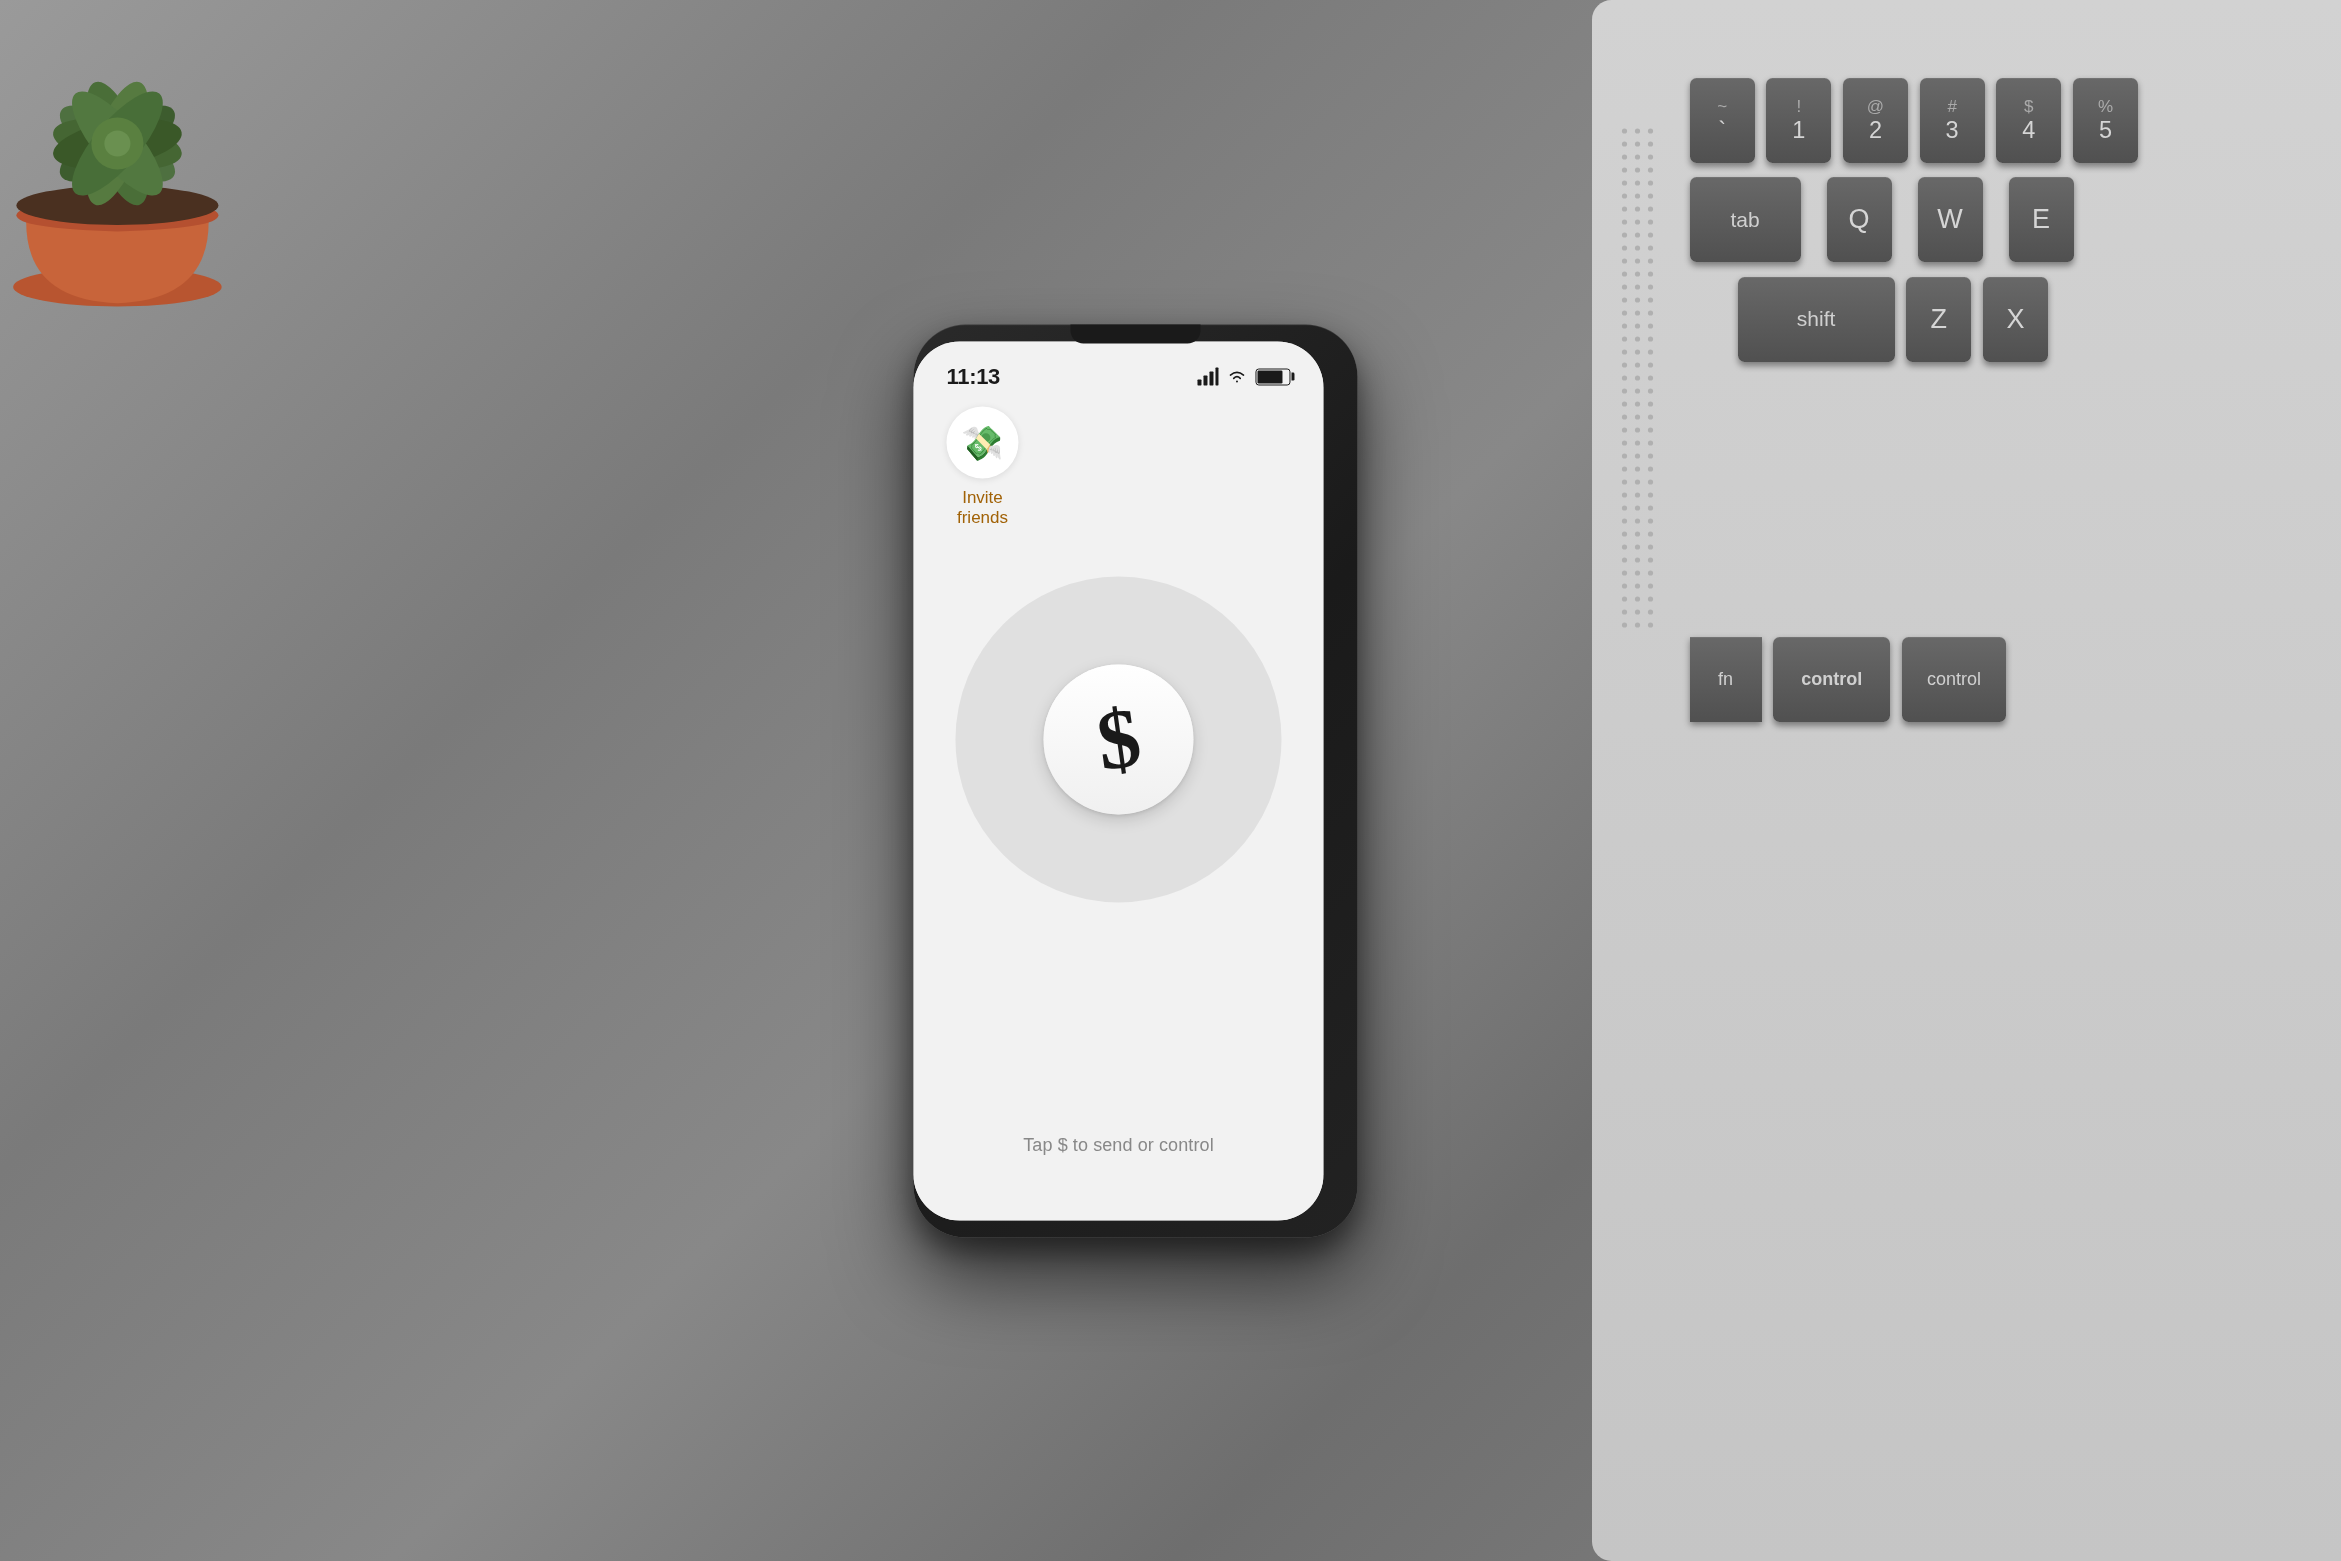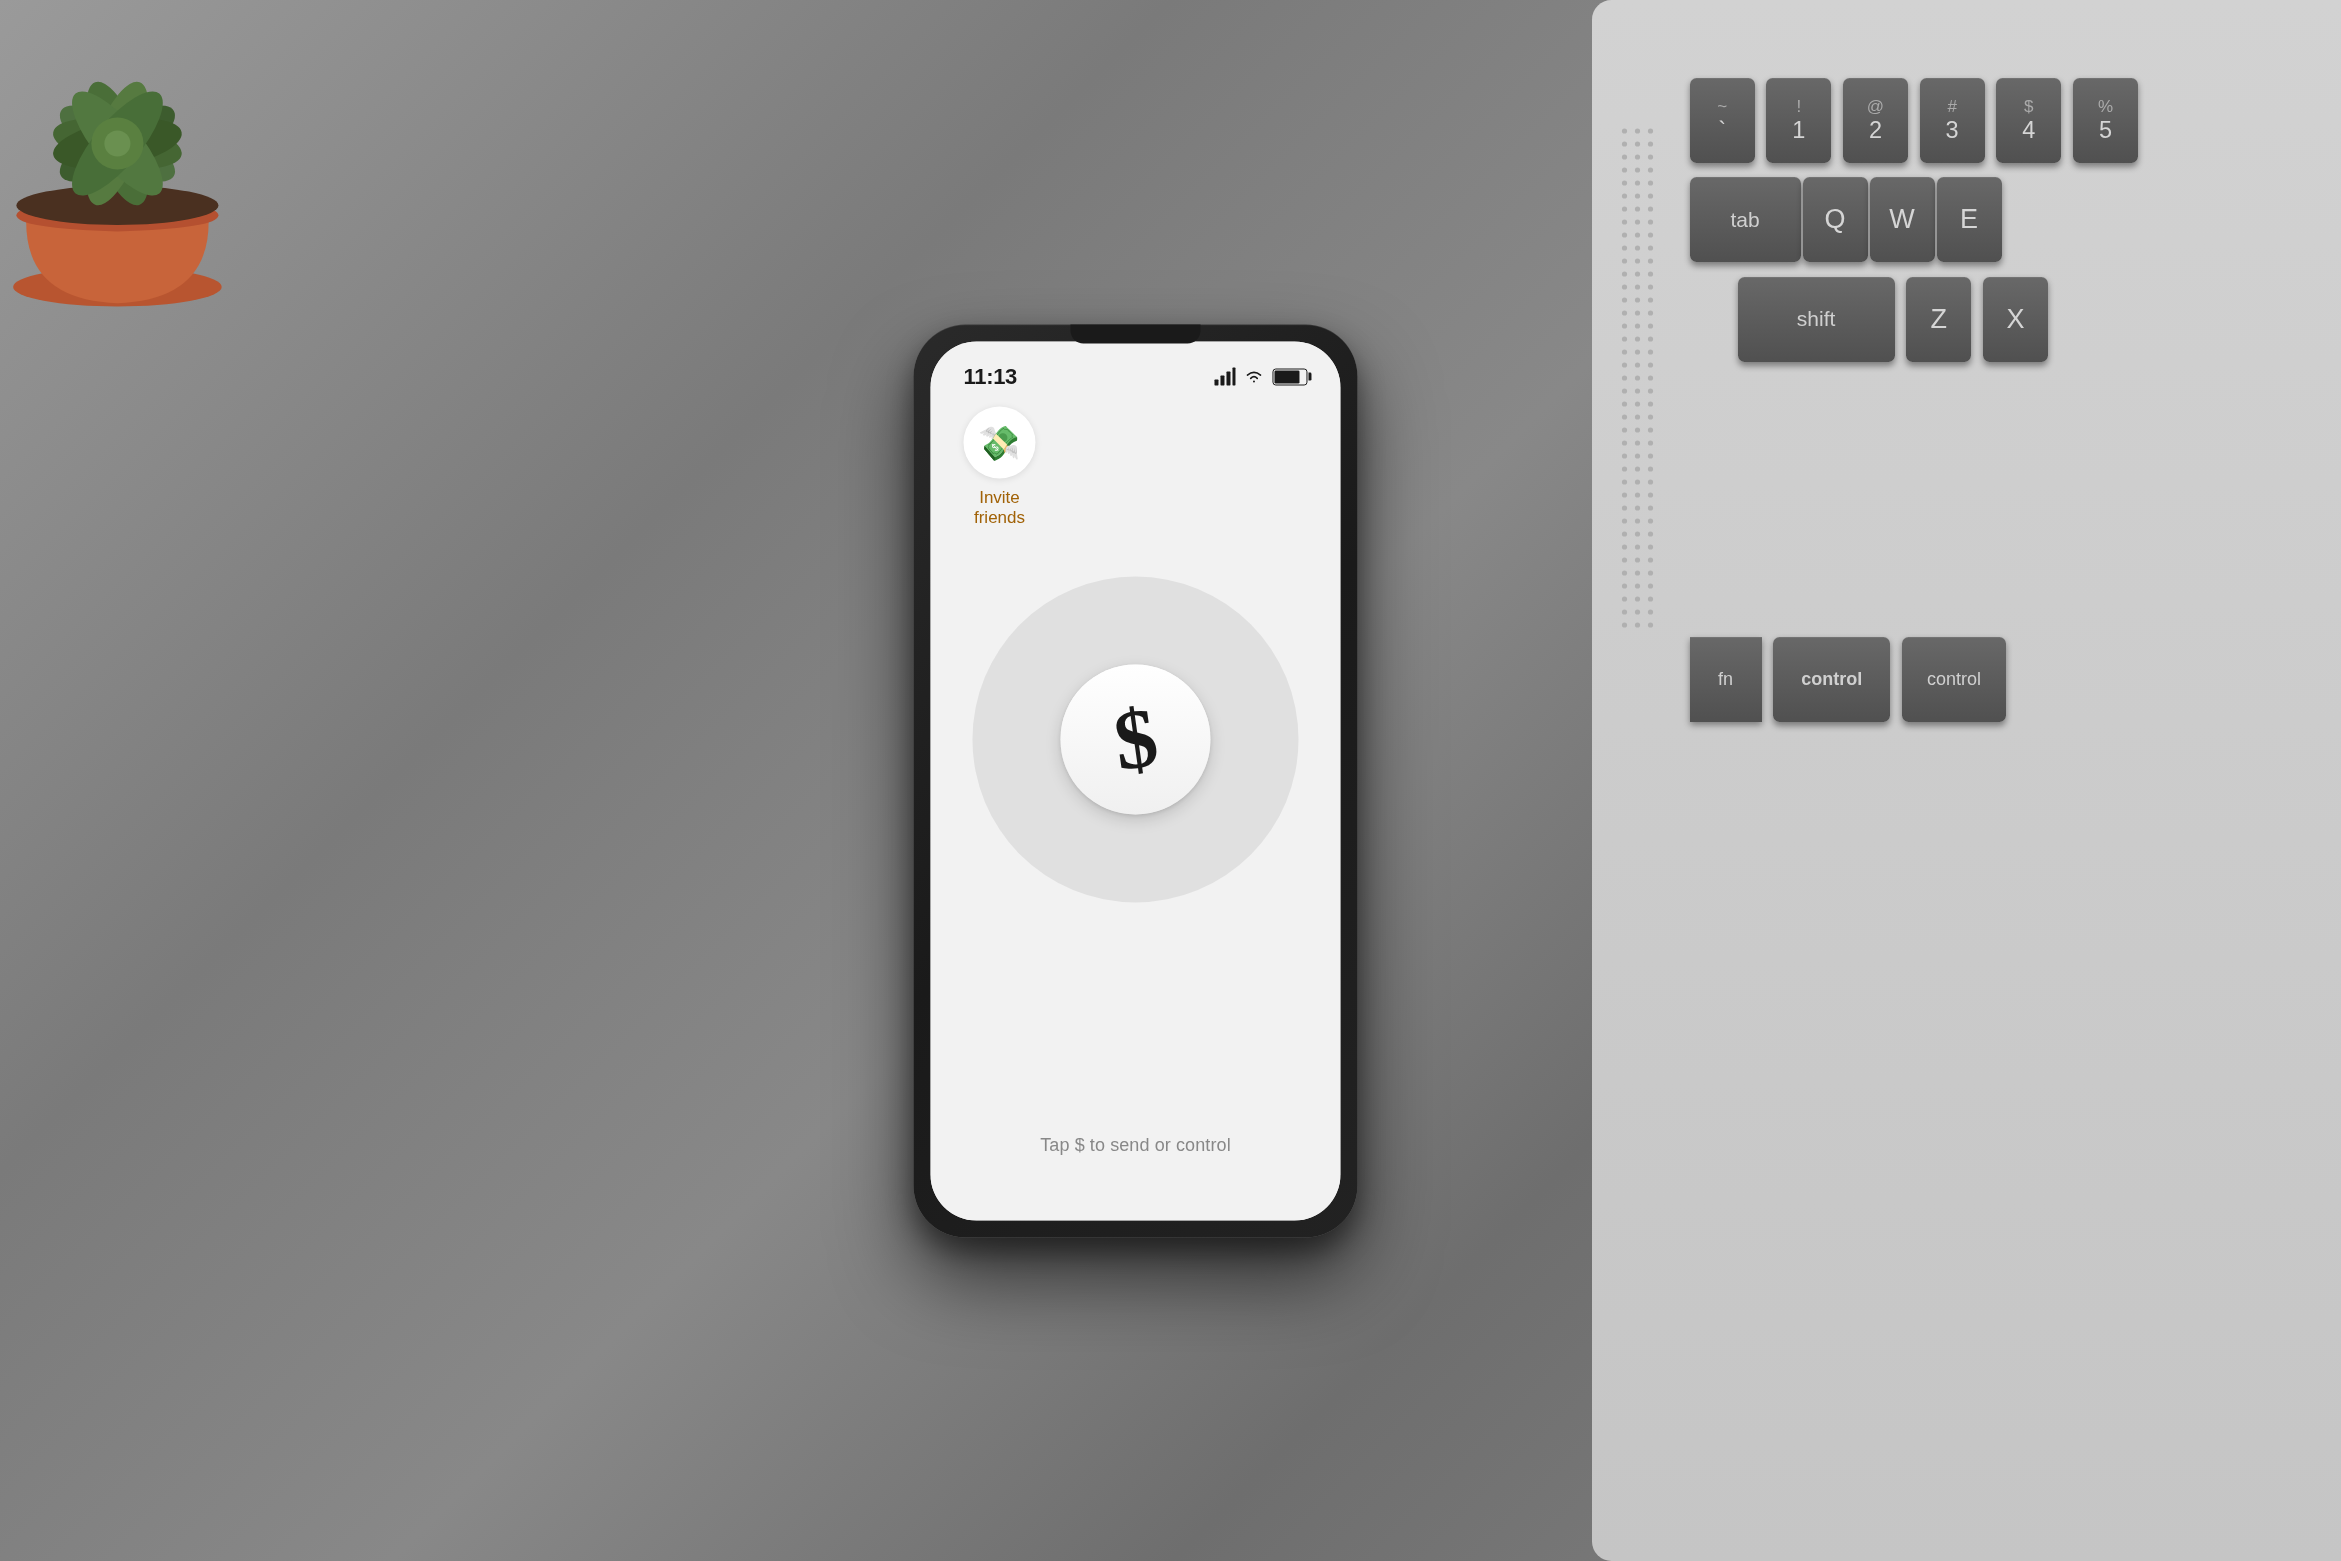--- a/index.html
+++ b/index.html
@@ -44,21 +44,20 @@
       height: 100%;
       background: linear-gradient(135deg, #2a2a2a 0%, #1a1a1a 50%, #222 100%);
       border-radius: 52px;
       box-shadow:
         0 39px 78px rgba(0,0,0,0.6),
         0 13px 26px rgba(0,0,0,0.4),
         inset 0 0.7px 0 rgba(255,255,255,0.1);
       position: relative;
       display: flex;
       align-items: center;
-      justify-content: center;
     }
 
     .phone-screen {
       width: 410px;
       height: 879px;
       background: #f2f2f2;
       border-radius: 46px;
       overflow: hidden;
       position: relative;
     }
@@ -454,21 +453,21 @@
       <div style="flex:0 0 65px; background:linear-gradient(180deg,#686868,#505050); border-radius:6.5px; display:flex;flex-direction:column;align-items:center;justify-content:center; box-shadow:0 3.3px 6.5px rgba(0,0,0,0.4),inset 0 0.7px 0 rgba(255,255,255,0.1);">
         <span style="font-size:17px;color:#aaa;">$</span>
         <span style="font-size:23.5px;color:#d5d5d5;">4</span>
       </div>
       <div style="flex:0 0 65px; background:linear-gradient(180deg,#686868,#505050); border-radius:6.5px; display:flex;flex-direction:column;align-items:center;justify-content:center; box-shadow:0 3.3px 6.5px rgba(0,0,0,0.4),inset 0 0.7px 0 rgba(255,255,255,0.1);">
         <span style="font-size:17px;color:#aaa;">%</span>
         <span style="font-size:23.5px;color:#d5d5d5;">5</span>
       </div>
     </div>
 
-    <div style="display:flex; gap:2px; height:85px;">
+    <div style="display:flex; gap:26px; height:85px;">
       <div style="flex:0 0 111px; background:linear-gradient(180deg,#686868,#505050); border-radius:6.5px; display:flex;align-items:center;justify-content:center; box-shadow:0 3.3px 6.5px rgba(0,0,0,0.4),inset 0 0.7px 0 rgba(255,255,255,0.1);">
         <span style="font-size:21px;color:#d0d0d0;font-weight:300;">tab</span>
       </div>
       <div style="flex:0 0 65px; background:linear-gradient(180deg,#686868,#505050); border-radius:6.5px; display:flex;align-items:center;justify-content:center; box-shadow:0 3.3px 6.5px rgba(0,0,0,0.4),inset 0 0.7px 0 rgba(255,255,255,0.1);">
         <span style="font-size:27px;color:#d5d5d5;">Q</span>
       </div>
       <div style="flex:0 0 65px; background:linear-gradient(180deg,#686868,#505050); border-radius:6.5px; display:flex;align-items:center;justify-content:center; box-shadow:0 3.3px 6.5px rgba(0,0,0,0.4),inset 0 0.7px 0 rgba(255,255,255,0.1);">
         <span style="font-size:27px;color:#d5d5d5;">W</span>
       </div>
       <div style="flex:0 0 65px; background:linear-gradient(180deg,#686868,#505050); border-radius:6.5px; display:flex;align-items:center;justify-content:center; box-shadow:0 3.3px 6.5px rgba(0,0,0,0.4),inset 0 0.7px 0 rgba(255,255,255,0.1);">

